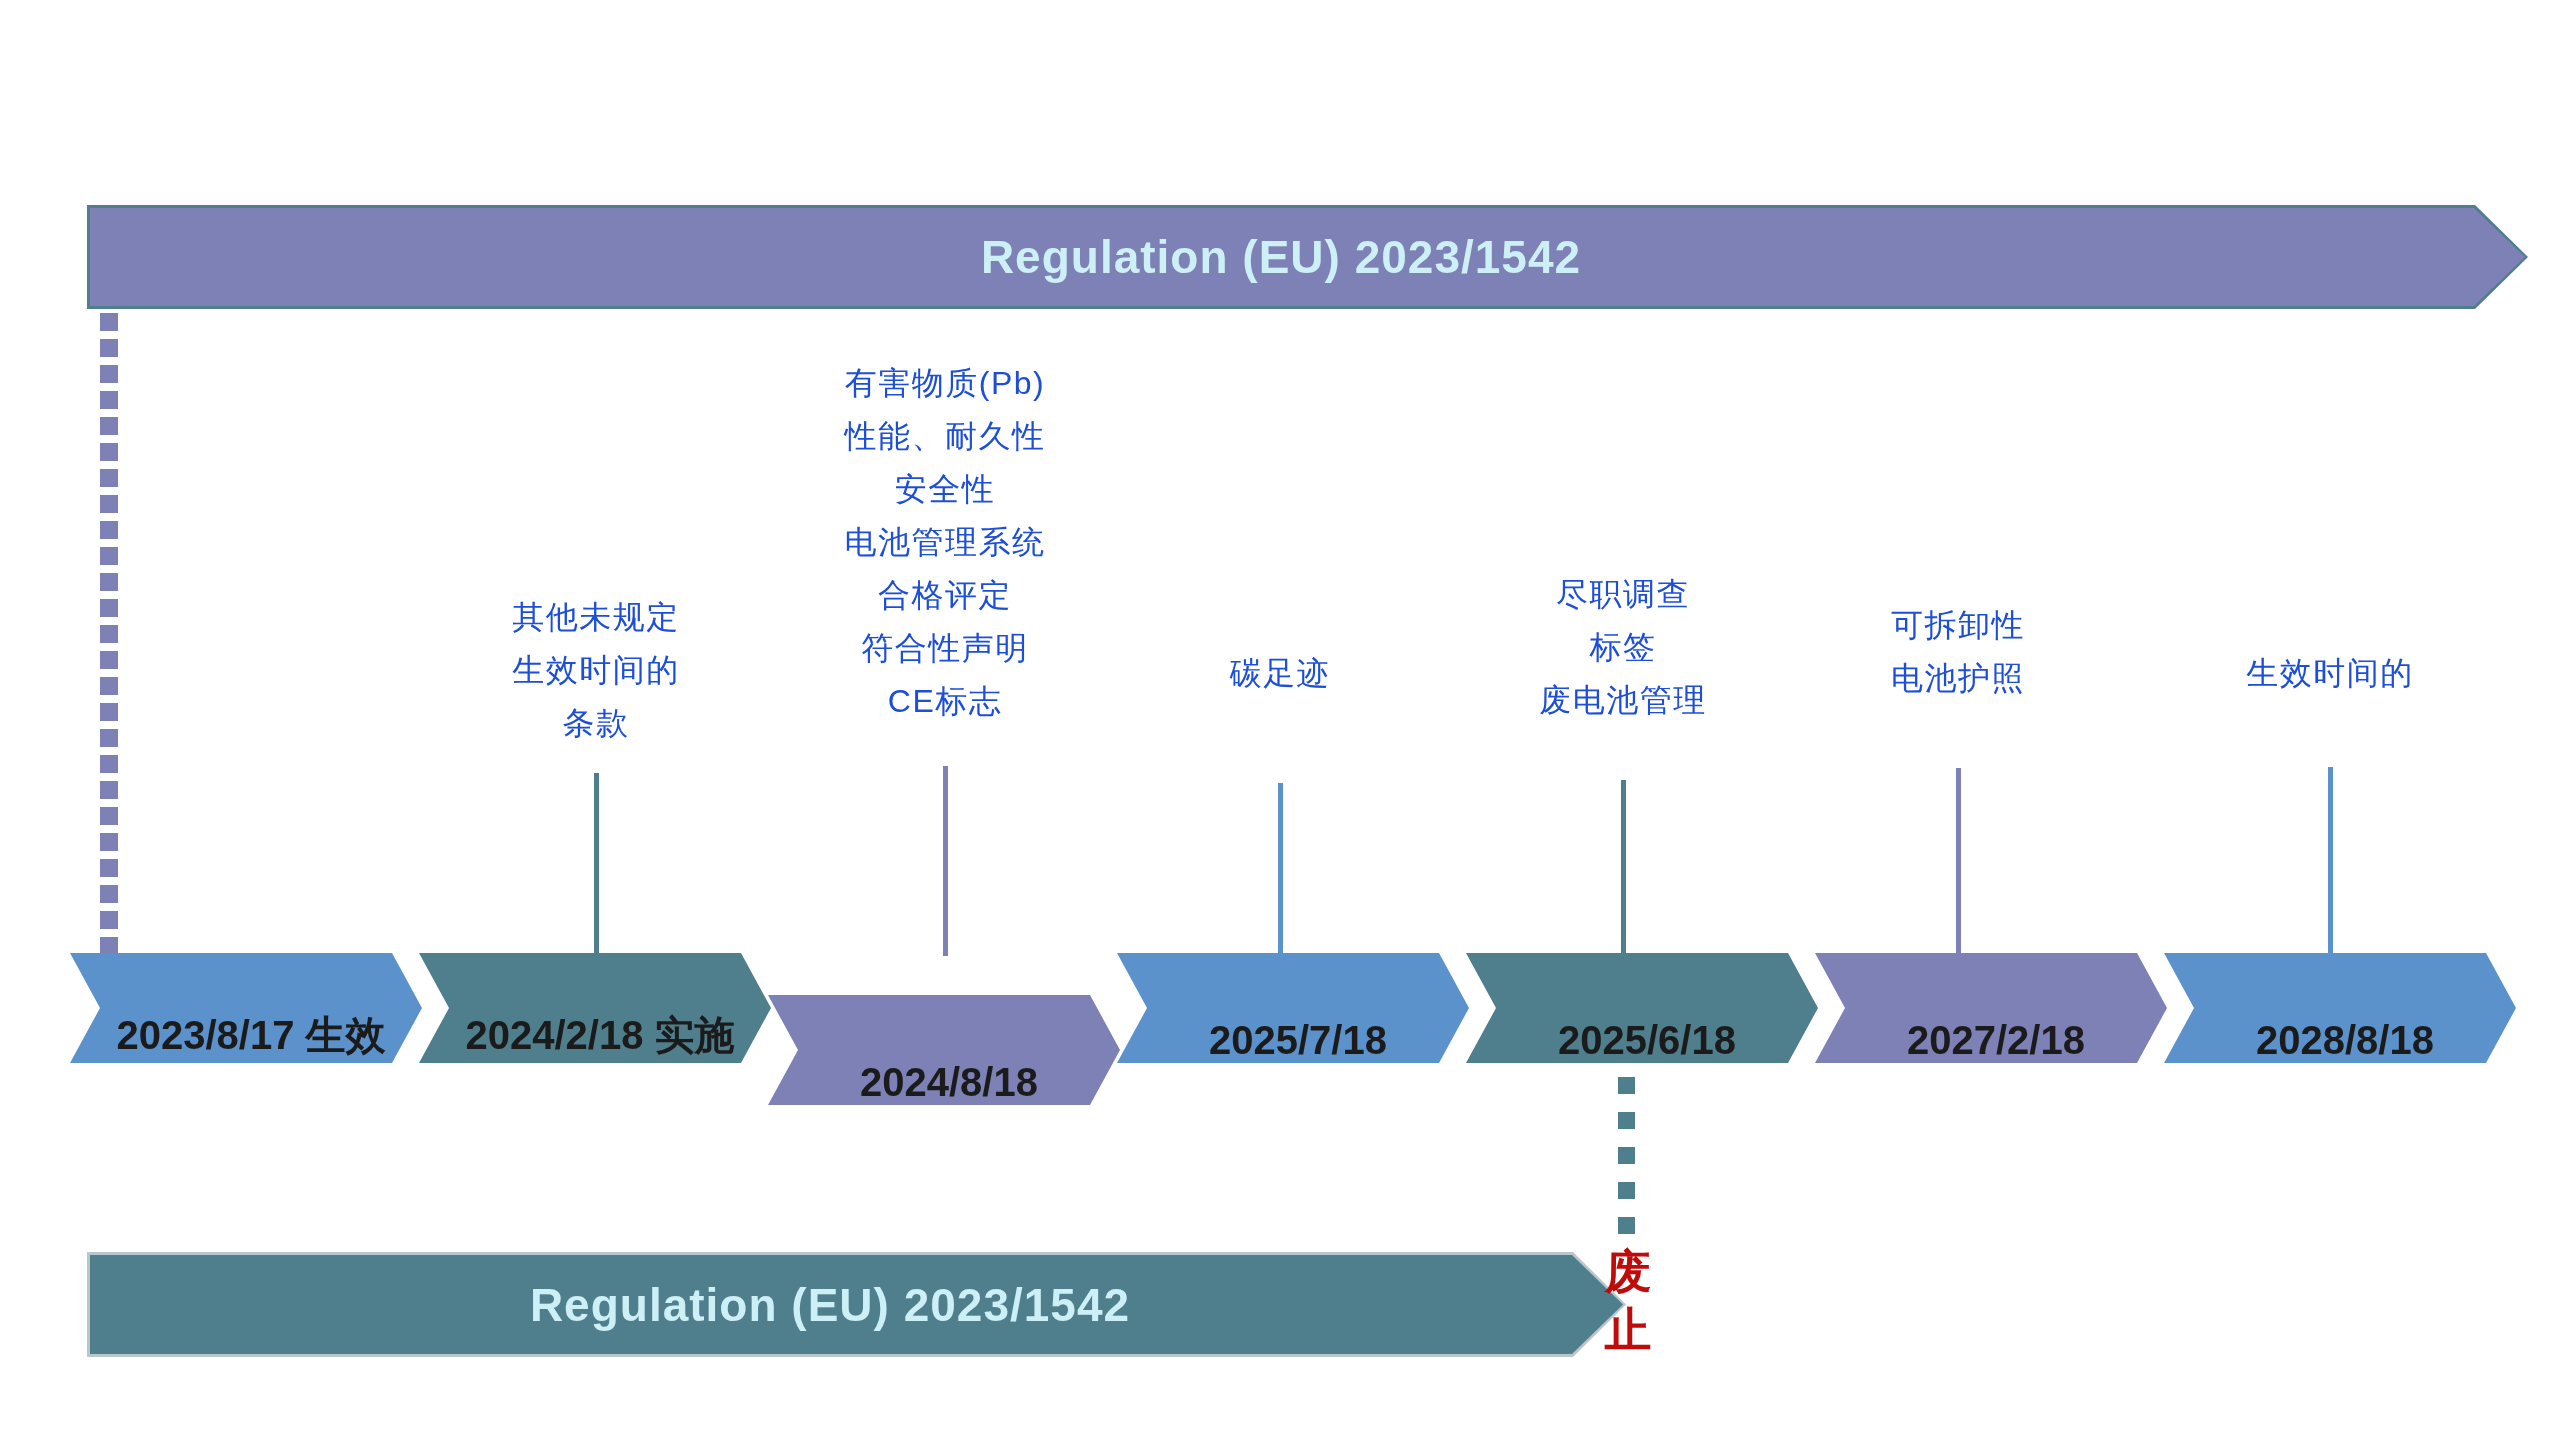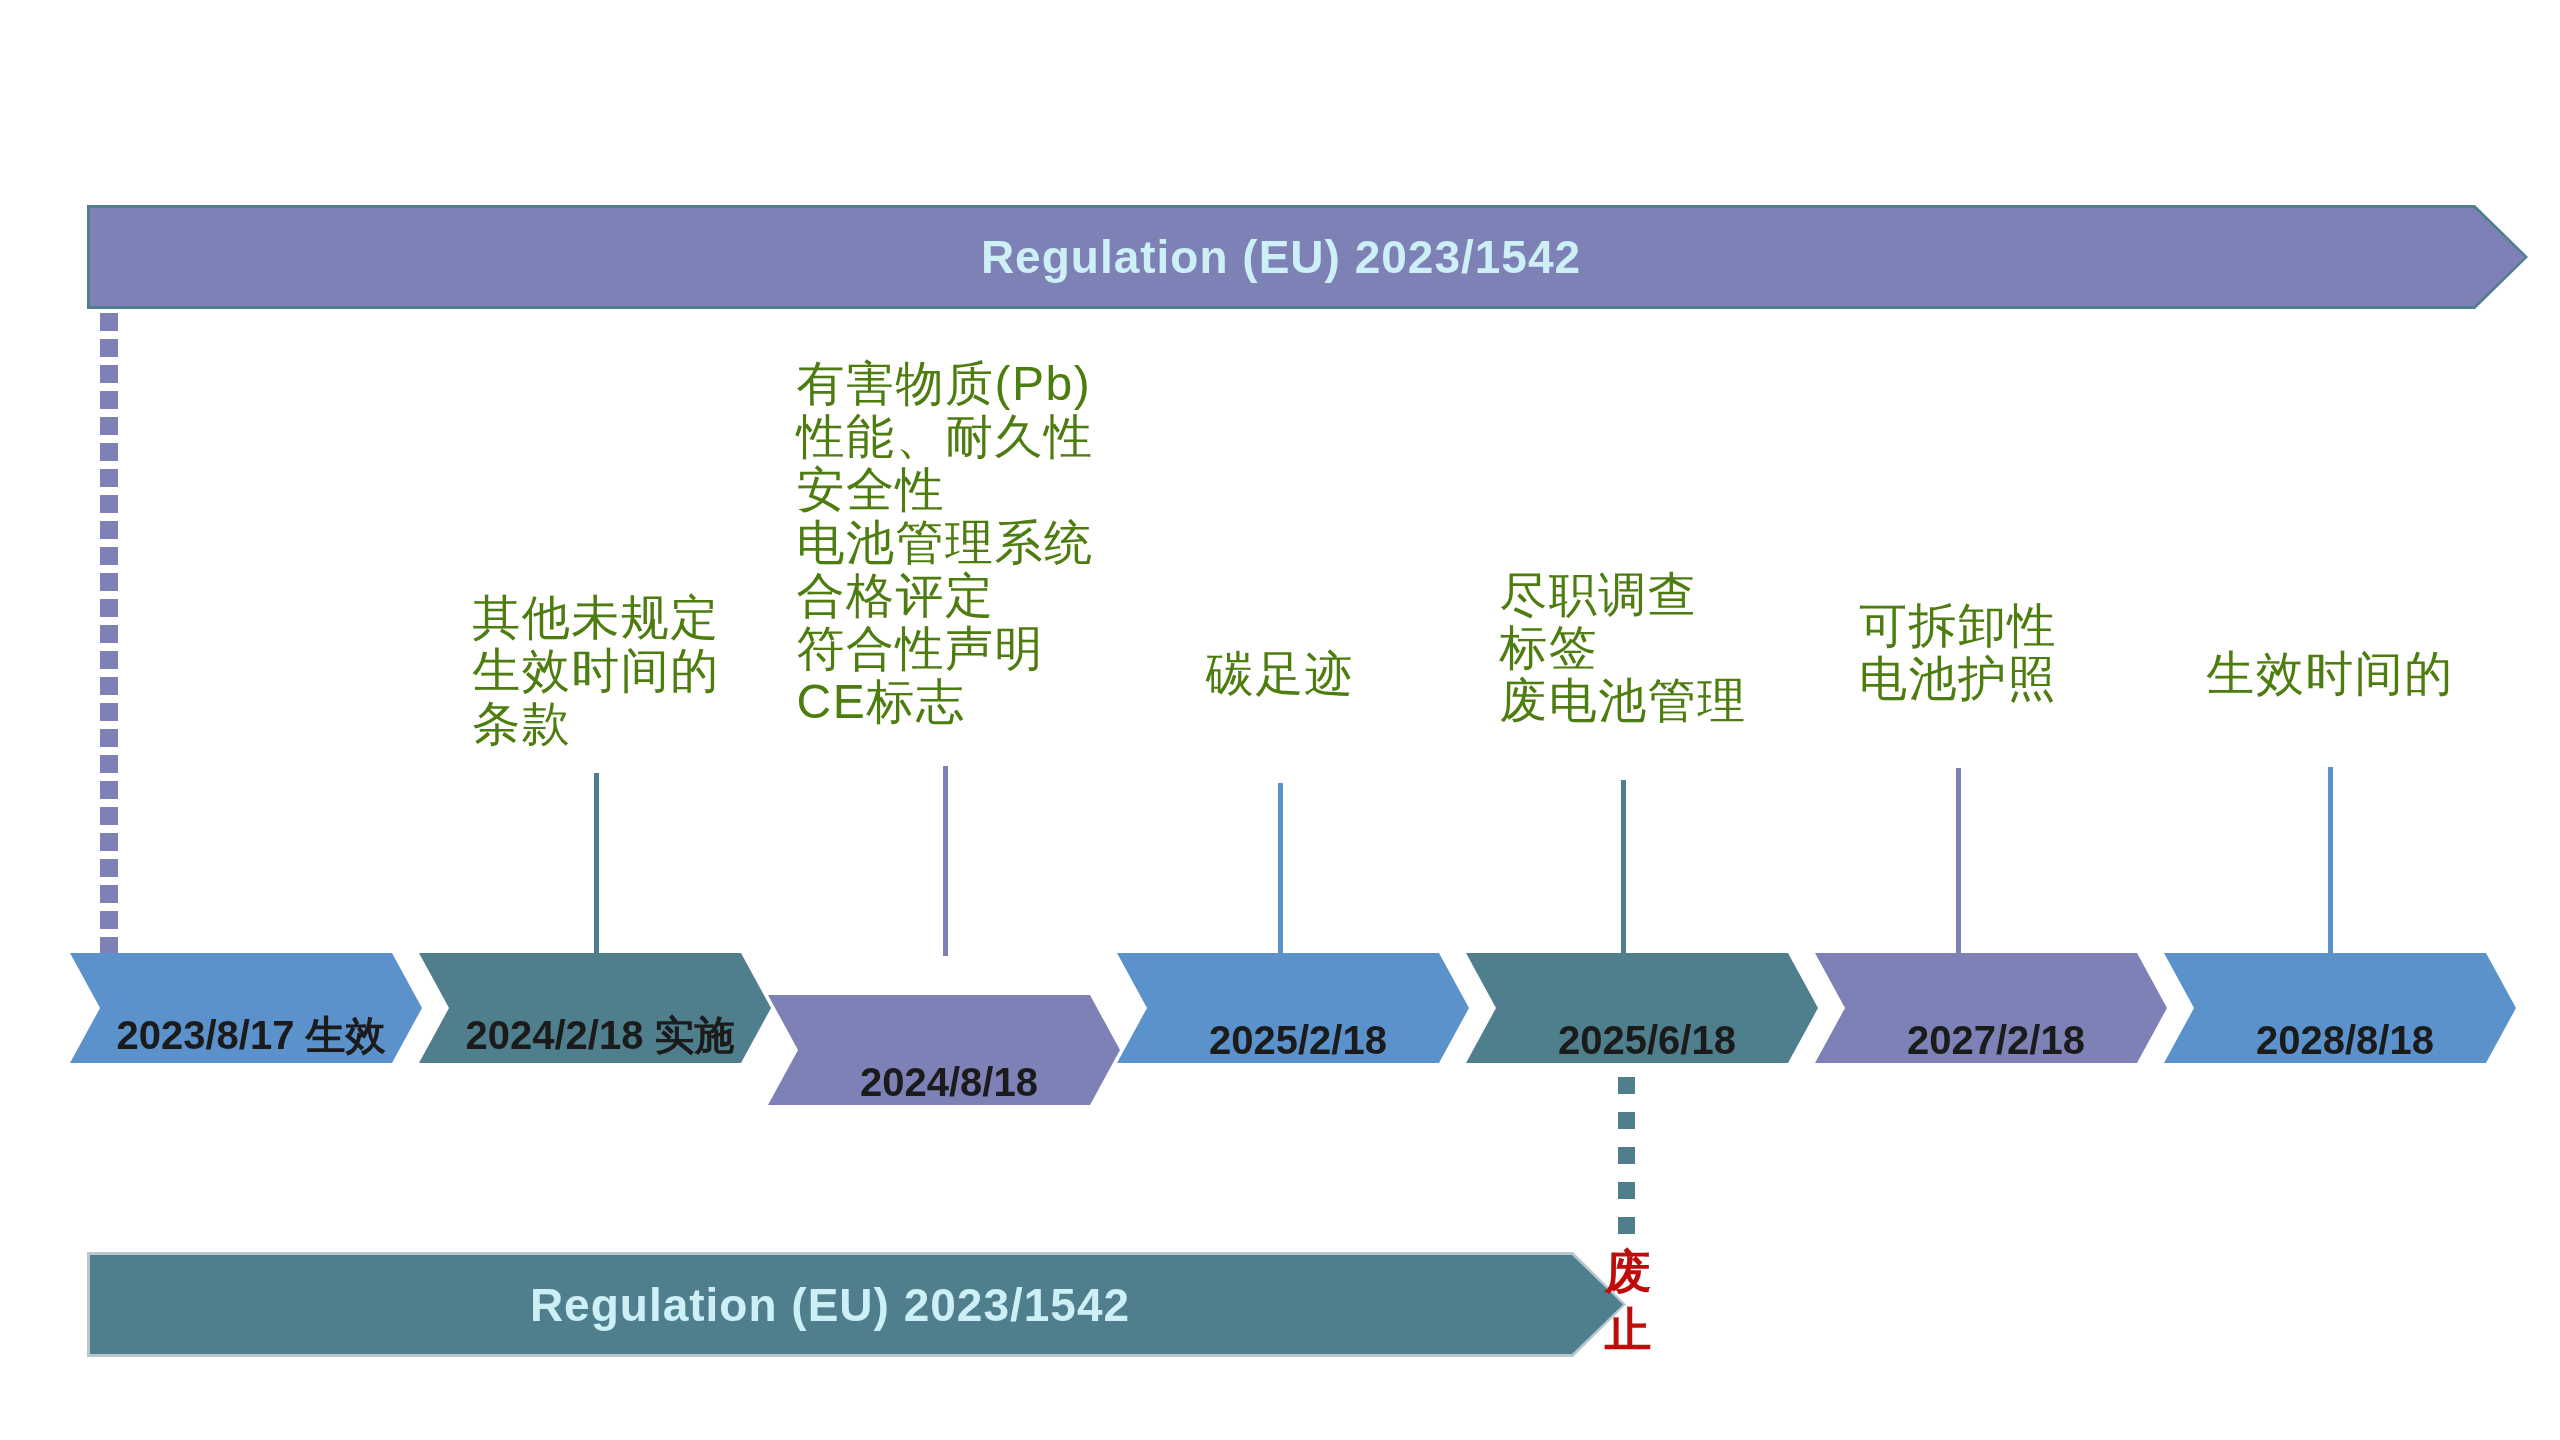--- a/index.html
+++ b/index.html
@@ -52,22 +52,22 @@
   .c-teal{background:var(--teal);}
   .c-purple{background:var(--purple);}
   
   .stem{position:absolute;width:5px;}
   .s-blue{background:var(--blue);}
   .s-teal{background:var(--teal);}
   .s-purple{background:var(--purple);}
   
   .m-label{
     position:absolute;transform:translateX(-50%);
-    font-size:48px;font-weight:500;letter-spacing:1.5px;line-height:53px;
-    color:#4d7c0f;white-space:pre-line;width:max-content;
+    font-size:32px;font-weight:500;letter-spacing:1.5px;line-height:53px;
+    color:#1d4ed8;text-align:center;white-space:pre-line;width:max-content;
   }
   
   #repeal{
     position:absolute;left:1628px;top:1243px;transform:translateX(-50%);
     font-size:47px;font-weight:bold;line-height:58px;color:var(--repeal-red);
     text-align:center;white-space:pre-line;width:max-content;
   }
 </style>
 </head>
 <body>
@@ -101,21 +101,21 @@
 合格评定
 符合性声明
 CE标志</div>
       <div class="stem s-purple" style="left: 943px; top: 766px; height: 190px;"></div>
       <div class="chevron c-purple" style="left: 768px; margin-top: 42px;">
         <span class="date">2024/8/18</span>
       </div>
       <div class="m-label" style="left: 1280px; bottom: 740px;">碳足迹</div>
       <div class="stem s-blue" style="left: 1278px; top: 783px; height: 173px;"></div>
       <div class="chevron c-blue" style="left: 1117px;">
-        <span class="date">2025/2/18</span>
+        <span class="date">2025/7/18</span>
       </div>
       <div class="m-label" style="left: 1623px; bottom: 713px;">尽职调查
 标签
 废电池管理</div>
       <div class="stem s-teal" style="left: 1621px; top: 780px; height: 176px;"></div>
       <div class="chevron c-teal" style="left: 1466px;">
         <span class="date">2025/6/18</span>
       </div>
       <div class="m-label" style="left: 1958px; bottom: 735px;">可拆卸性
 电池护照</div>

